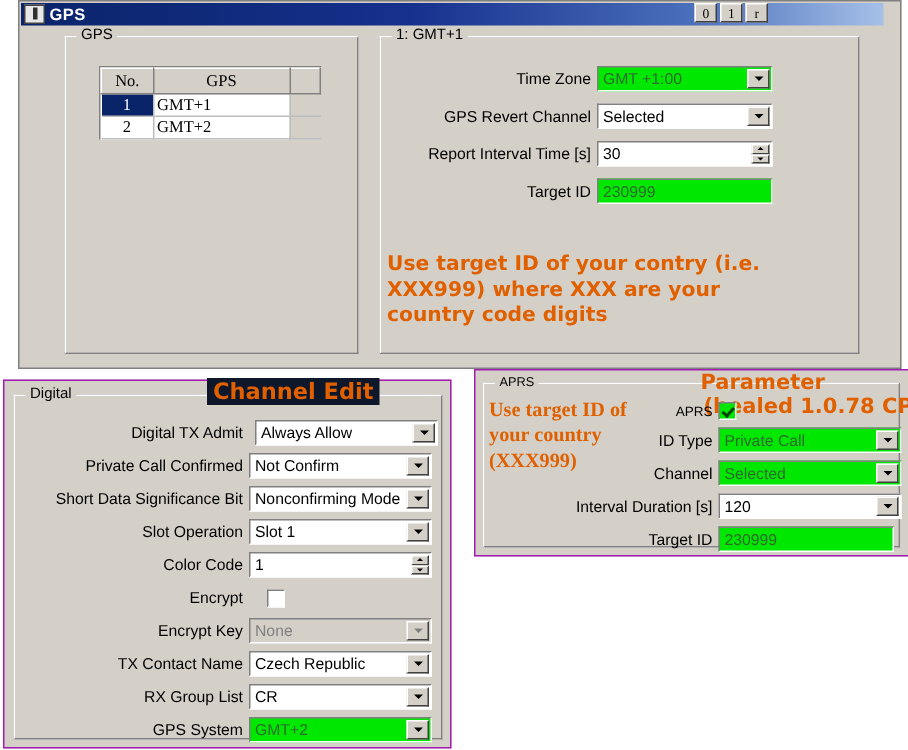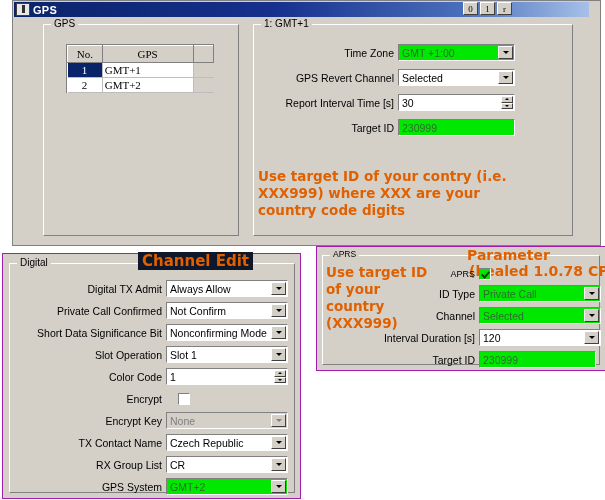--- a/index.html
+++ b/index.html
@@ -377,21 +377,21 @@
 </div>
 
 <div class="panel" id="digital-panel">
 
   <div class="groupbox" id="digital-group">
     <div class="gb-inner"></div>
     <div class="gb-label">Digital</div>
 
     <div class="note" style="left:128px; top:-12px; font-size:15px; background:#0f172a; padding:0 4px;">Channel Edit</div>
 
-    <div class="frow" style="left:4px; top:16px; width:278px;">
+    <div class="frow" style="left:4px; top:16px; width:278px;justify-content:space-between;">
       <div class="flabel" style="width:148px;">Digital TX Admit</div>
       <div class="fctl" style="width:122px;">
         <span class="val">Always Allow</span>
         <span class="arrow-btn">
             <span class="tri"></span>
           </span>
       </div>
     </div>
 
     <div class="frow" style="left:4px; top:38px; width:278px;">
@@ -489,21 +489,21 @@
 
 <div class="panel" id="aprs-panel">
 
   <div class="groupbox" id="aprs-group">
     <div class="gb-inner"></div>
     <div class="gb-label" style="font-size:8.5px;">APRS</div>
 
     <div class="note" style="left:144px; top:-9px; font-size:14px;text-align:center;">Parameter</div>
     <div class="note" style="left:146px; top:7px; font-size:14px; white-space:nowrap;">(healed 1.0.78 CPS)</div>
 
-    <div class="note" style="left:3px; top:8px; width:110px; font-size:13.5px; line-height:17px;">Use target ID of your country (XXX999)</div>
+    <div class="note" style="left:3px; top:8px; width:110px; font-size:13.5px; line-height:17px;font-family:Liberation Serif, serif;">Use target ID of your country (XXX999)</div>
 
     <div class="frow" style="left:110px; top:9px; width:170px;">
       <div class="flabel" style="width:42px; font-size:9px;">APRS</div>
       <span class="chk on"></span>
     </div>
 
     <div class="frow" style="left:60px; top:29px; width:218px;">
       <div class="flabel" style="width:92px;">ID Type</div>
       <div class="fctl green" style="width:122px;">
         <span class="val">Private Call</span>

